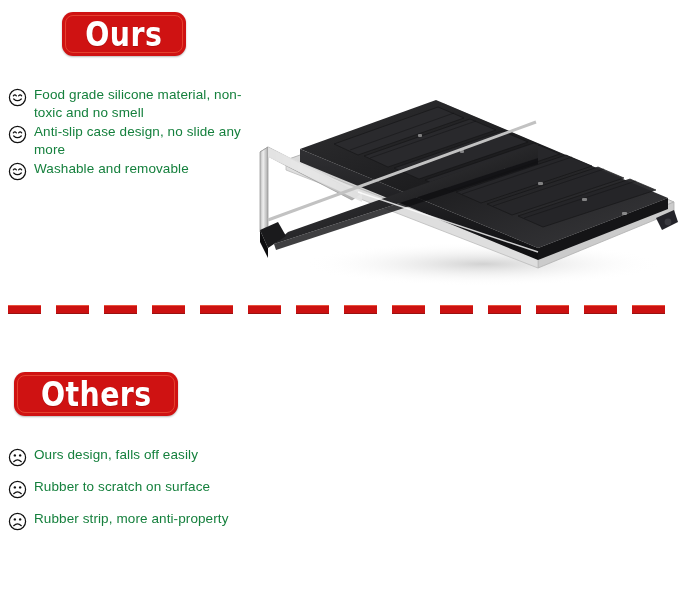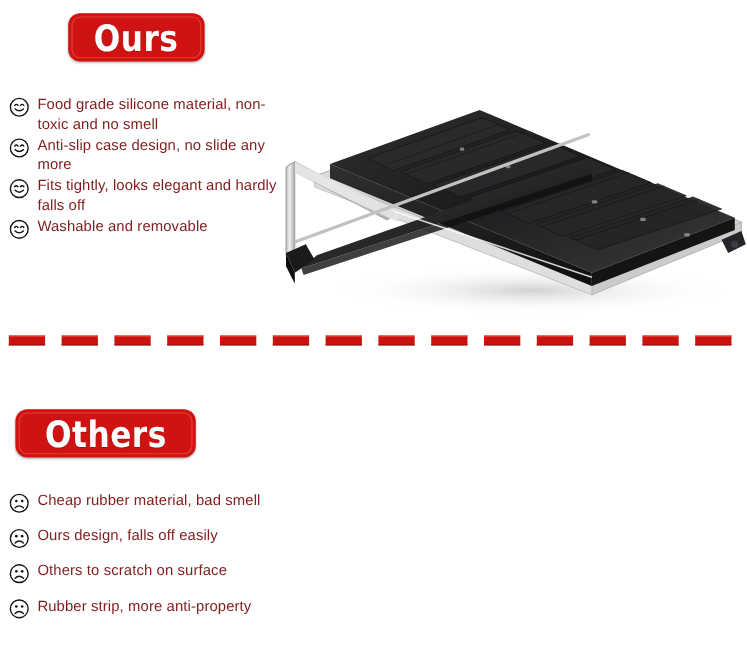--- a/index.html
+++ b/index.html
@@ -78,21 +78,21 @@
   .face-icon {
     flex: 0 0 auto;
     width: 19px;
     height: 19px;
     margin-right: 7px;
     margin-top: 2px;
   }
   .feature-text {
     font-size: 13.5px;
     line-height: 17.5px;
-    color: #7f1d1d;
+    color: #15803d;
     letter-spacing: 0.1px;
   }
 
   
   #divider {
     position: absolute;
     left: 8px;
     top: 305px;
     width: 663px;
     height: 10px;
@@ -140,31 +140,20 @@
     <li class="feature-item">
       <span class="face-icon">
         <svg viewBox="0 0 20 20" width="19" height="19">
           <circle cx="10" cy="10" r="8.5" fill="#ffffff" stroke="#111111" stroke-width="1.3"></circle>
           <path d="M5.6 8.2 Q7.2 6.2 8.8 8.2" fill="none" stroke="#111111" stroke-width="1.3" stroke-linecap="round"></path>
           <path d="M11.2 8.2 Q12.8 6.2 14.4 8.2" fill="none" stroke="#111111" stroke-width="1.3" stroke-linecap="round"></path>
           <path d="M6 11.6 Q10 15.2 14 11.6" fill="none" stroke="#111111" stroke-width="1.3" stroke-linecap="round"></path>
         </svg>
       </span>
       <span class="feature-text">Anti-slip case design, no slide any more</span>
-    </li>
-    <li class="feature-item">
-      <span class="face-icon">
-        <svg viewBox="0 0 20 20" width="19" height="19">
-          <circle cx="10" cy="10" r="8.5" fill="#ffffff" stroke="#111111" stroke-width="1.3"></circle>
-          <path d="M5.6 8.2 Q7.2 6.2 8.8 8.2" fill="none" stroke="#111111" stroke-width="1.3" stroke-linecap="round"></path>
-          <path d="M11.2 8.2 Q12.8 6.2 14.4 8.2" fill="none" stroke="#111111" stroke-width="1.3" stroke-linecap="round"></path>
-          <path d="M6 11.6 Q10 15.2 14 11.6" fill="none" stroke="#111111" stroke-width="1.3" stroke-linecap="round"></path>
-        </svg>
-      </span>
-      <span class="feature-text">Fits tightly, looks elegant and hardly falls off</span>
     </li>
     <li class="feature-item">
       <span class="face-icon">
         <svg viewBox="0 0 20 20" width="19" height="19">
           <circle cx="10" cy="10" r="8.5" fill="#ffffff" stroke="#111111" stroke-width="1.3"></circle>
           <path d="M5.6 8.2 Q7.2 6.2 8.8 8.2" fill="none" stroke="#111111" stroke-width="1.3" stroke-linecap="round"></path>
           <path d="M11.2 8.2 Q12.8 6.2 14.4 8.2" fill="none" stroke="#111111" stroke-width="1.3" stroke-linecap="round"></path>
           <path d="M6 11.6 Q10 15.2 14 11.6" fill="none" stroke="#111111" stroke-width="1.3" stroke-linecap="round"></path>
         </svg>
       </span>
@@ -292,50 +281,39 @@
   <ul class="feature-list" id="list-others">
     <li class="feature-item">
       <span class="face-icon">
         <svg viewBox="0 0 20 20" width="19" height="19">
           <circle cx="10" cy="10" r="8.5" fill="#ffffff" stroke="#111111" stroke-width="1.3"></circle>
           <circle cx="7.2" cy="7.8" r="1.25" fill="#111111"></circle>
           <circle cx="12.8" cy="7.8" r="1.25" fill="#111111"></circle>
           <path d="M6 14.4 Q10 10.6 14 14.4" fill="none" stroke="#111111" stroke-width="1.3" stroke-linecap="round"></path>
         </svg>
       </span>
-      <span class="feature-text">Cheap rubber material, bad smell</span>
+      <span class="feature-text">Ours design, falls off easily</span>
     </li>
     <li class="feature-item">
       <span class="face-icon">
         <svg viewBox="0 0 20 20" width="19" height="19">
           <circle cx="10" cy="10" r="8.5" fill="#ffffff" stroke="#111111" stroke-width="1.3"></circle>
           <circle cx="7.2" cy="7.8" r="1.25" fill="#111111"></circle>
           <circle cx="12.8" cy="7.8" r="1.25" fill="#111111"></circle>
           <path d="M6 14.4 Q10 10.6 14 14.4" fill="none" stroke="#111111" stroke-width="1.3" stroke-linecap="round"></path>
         </svg>
       </span>
-      <span class="feature-text">Ours design, falls off easily</span>
+      <span class="feature-text">Rubber to scratch on surface</span>
     </li>
     <li class="feature-item">
       <span class="face-icon">
         <svg viewBox="0 0 20 20" width="19" height="19">
           <circle cx="10" cy="10" r="8.5" fill="#ffffff" stroke="#111111" stroke-width="1.3"></circle>
           <circle cx="7.2" cy="7.8" r="1.25" fill="#111111"></circle>
           <circle cx="12.8" cy="7.8" r="1.25" fill="#111111"></circle>
           <path d="M6 14.4 Q10 10.6 14 14.4" fill="none" stroke="#111111" stroke-width="1.3" stroke-linecap="round"></path>
         </svg>
       </span>
-      <span class="feature-text">Others to scratch on surface</span>
-    </li>
-    <li class="feature-item">
-      <span class="face-icon">
-        <svg viewBox="0 0 20 20" width="19" height="19">
-          <circle cx="10" cy="10" r="8.5" fill="#ffffff" stroke="#111111" stroke-width="1.3"></circle>
-          <circle cx="7.2" cy="7.8" r="1.25" fill="#111111"></circle>
-          <circle cx="12.8" cy="7.8" r="1.25" fill="#111111"></circle>
-          <path d="M6 14.4 Q10 10.6 14 14.4" fill="none" stroke="#111111" stroke-width="1.3" stroke-linecap="round"></path>
-        </svg>
-      </span>
       <span class="feature-text">Rubber strip, more anti-property</span>
     </li>
   </ul>
 
 </section>
 
 </body></html>

